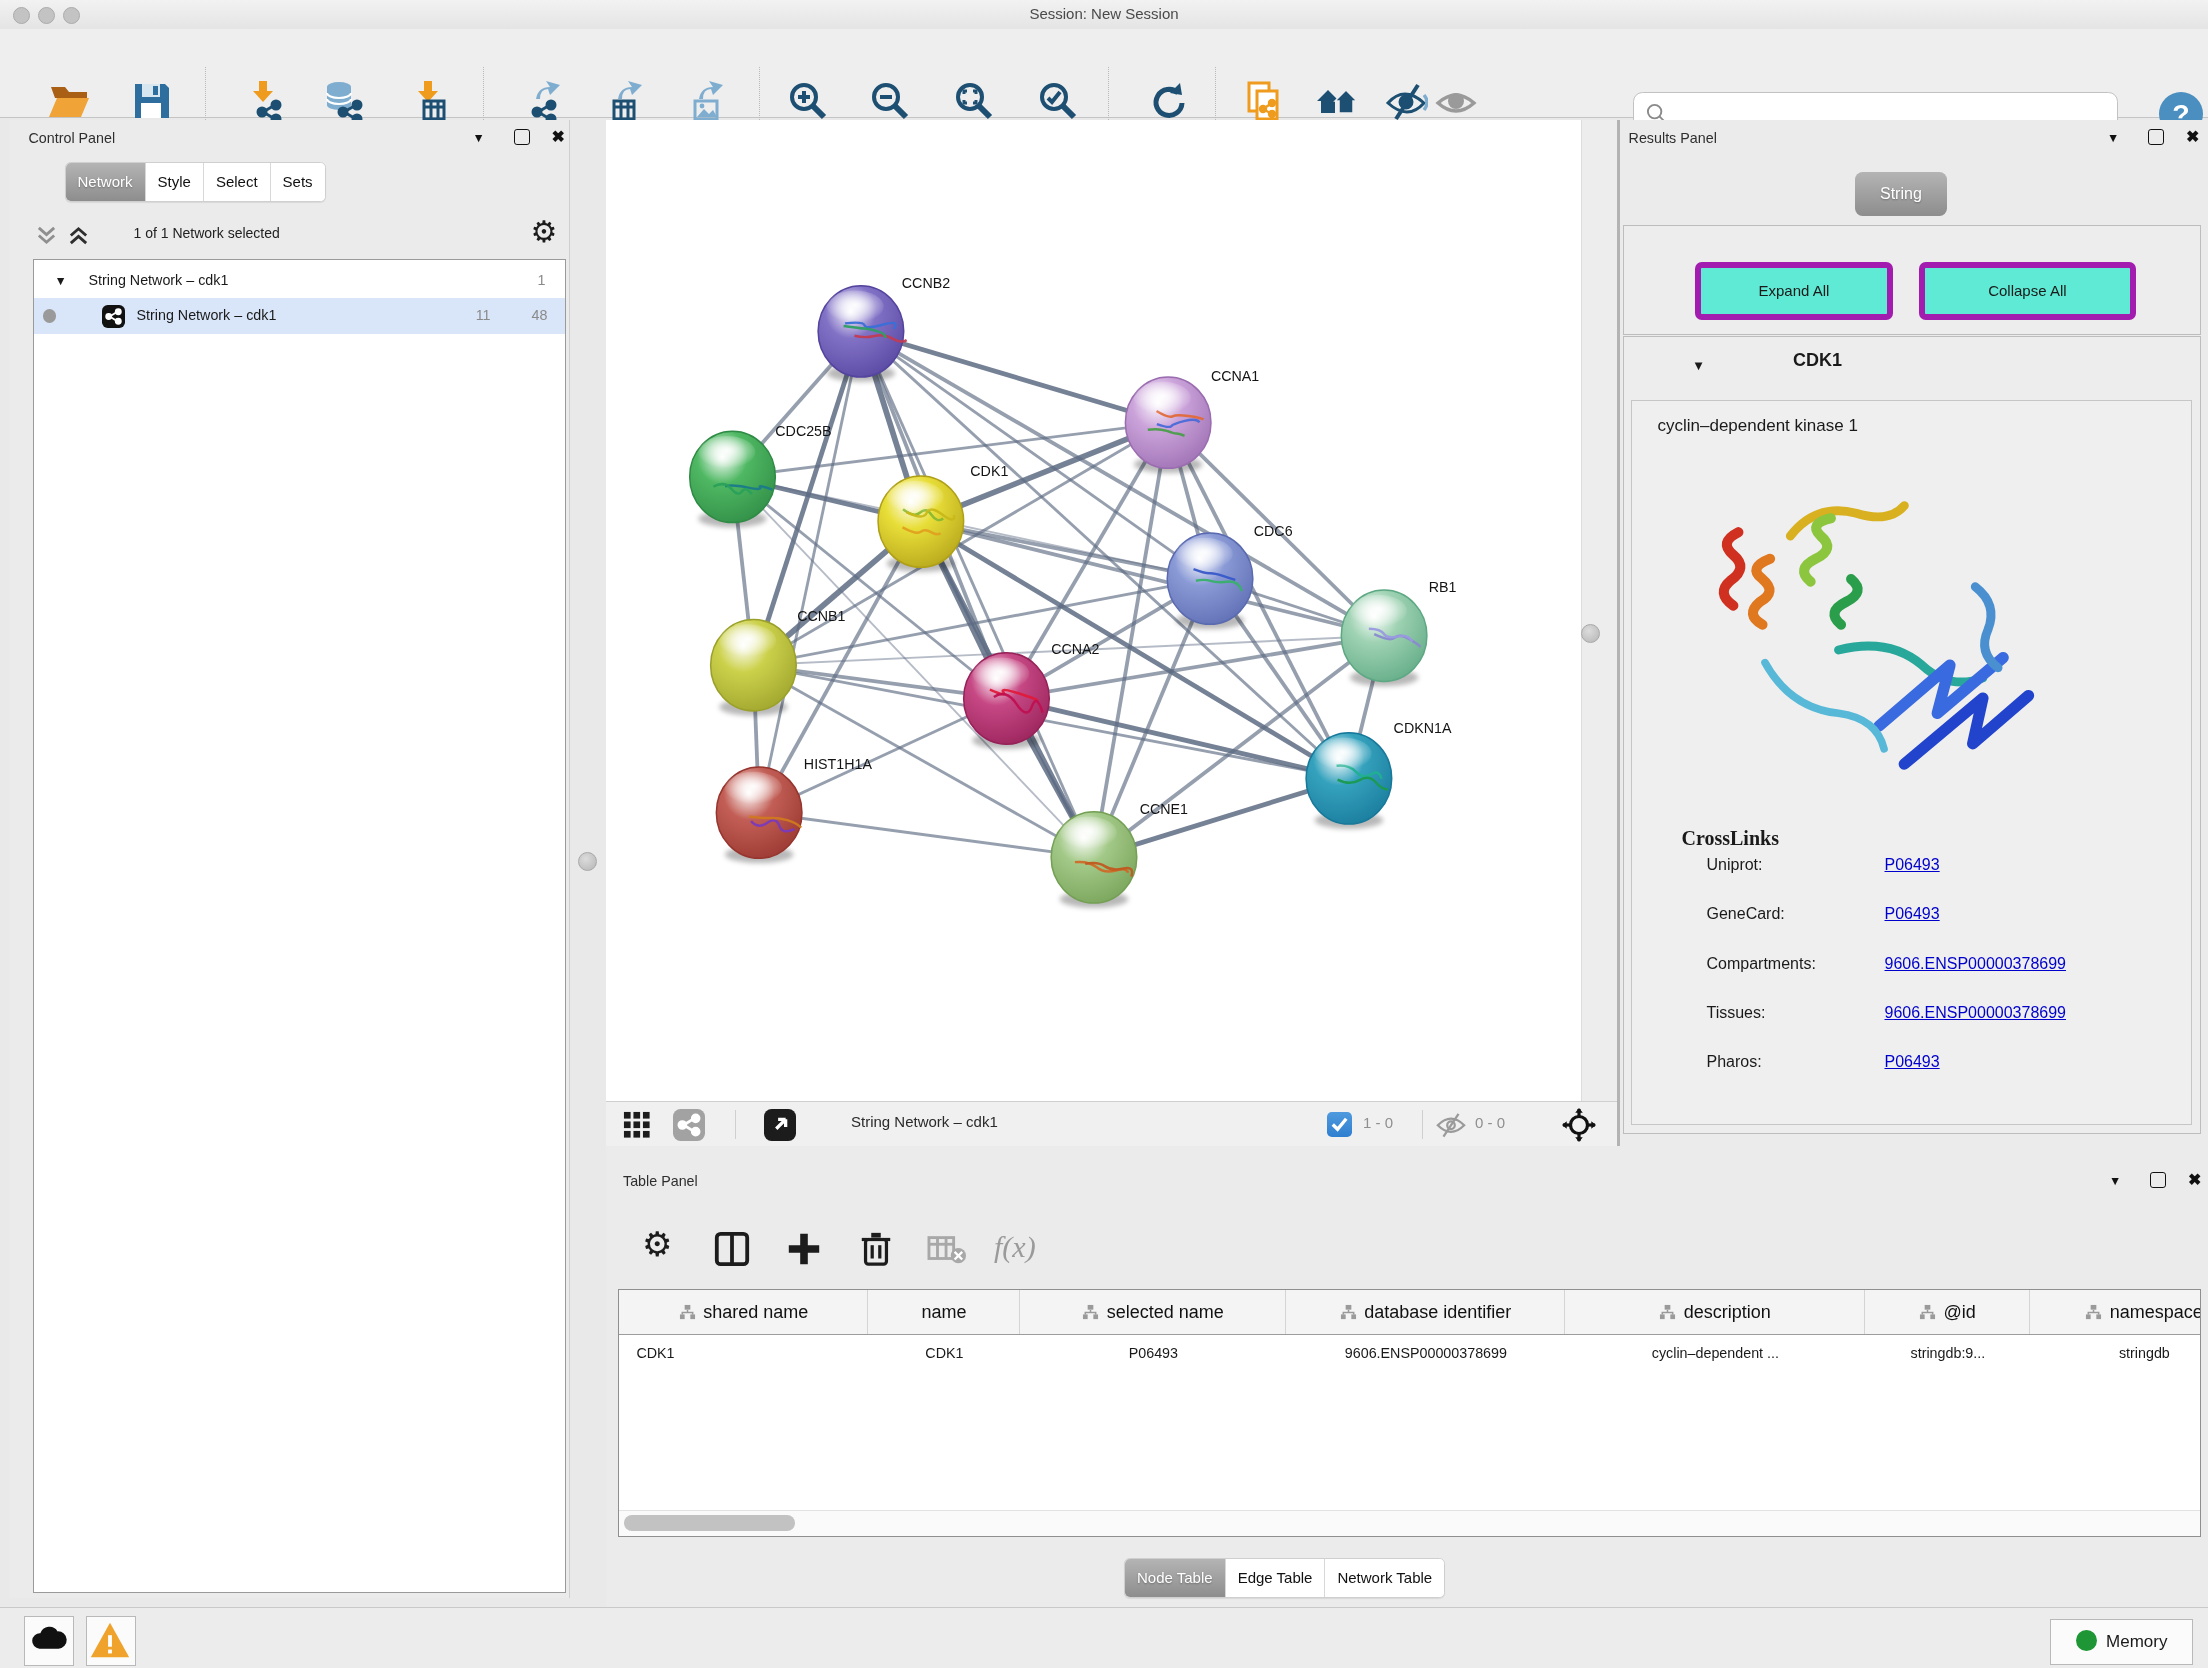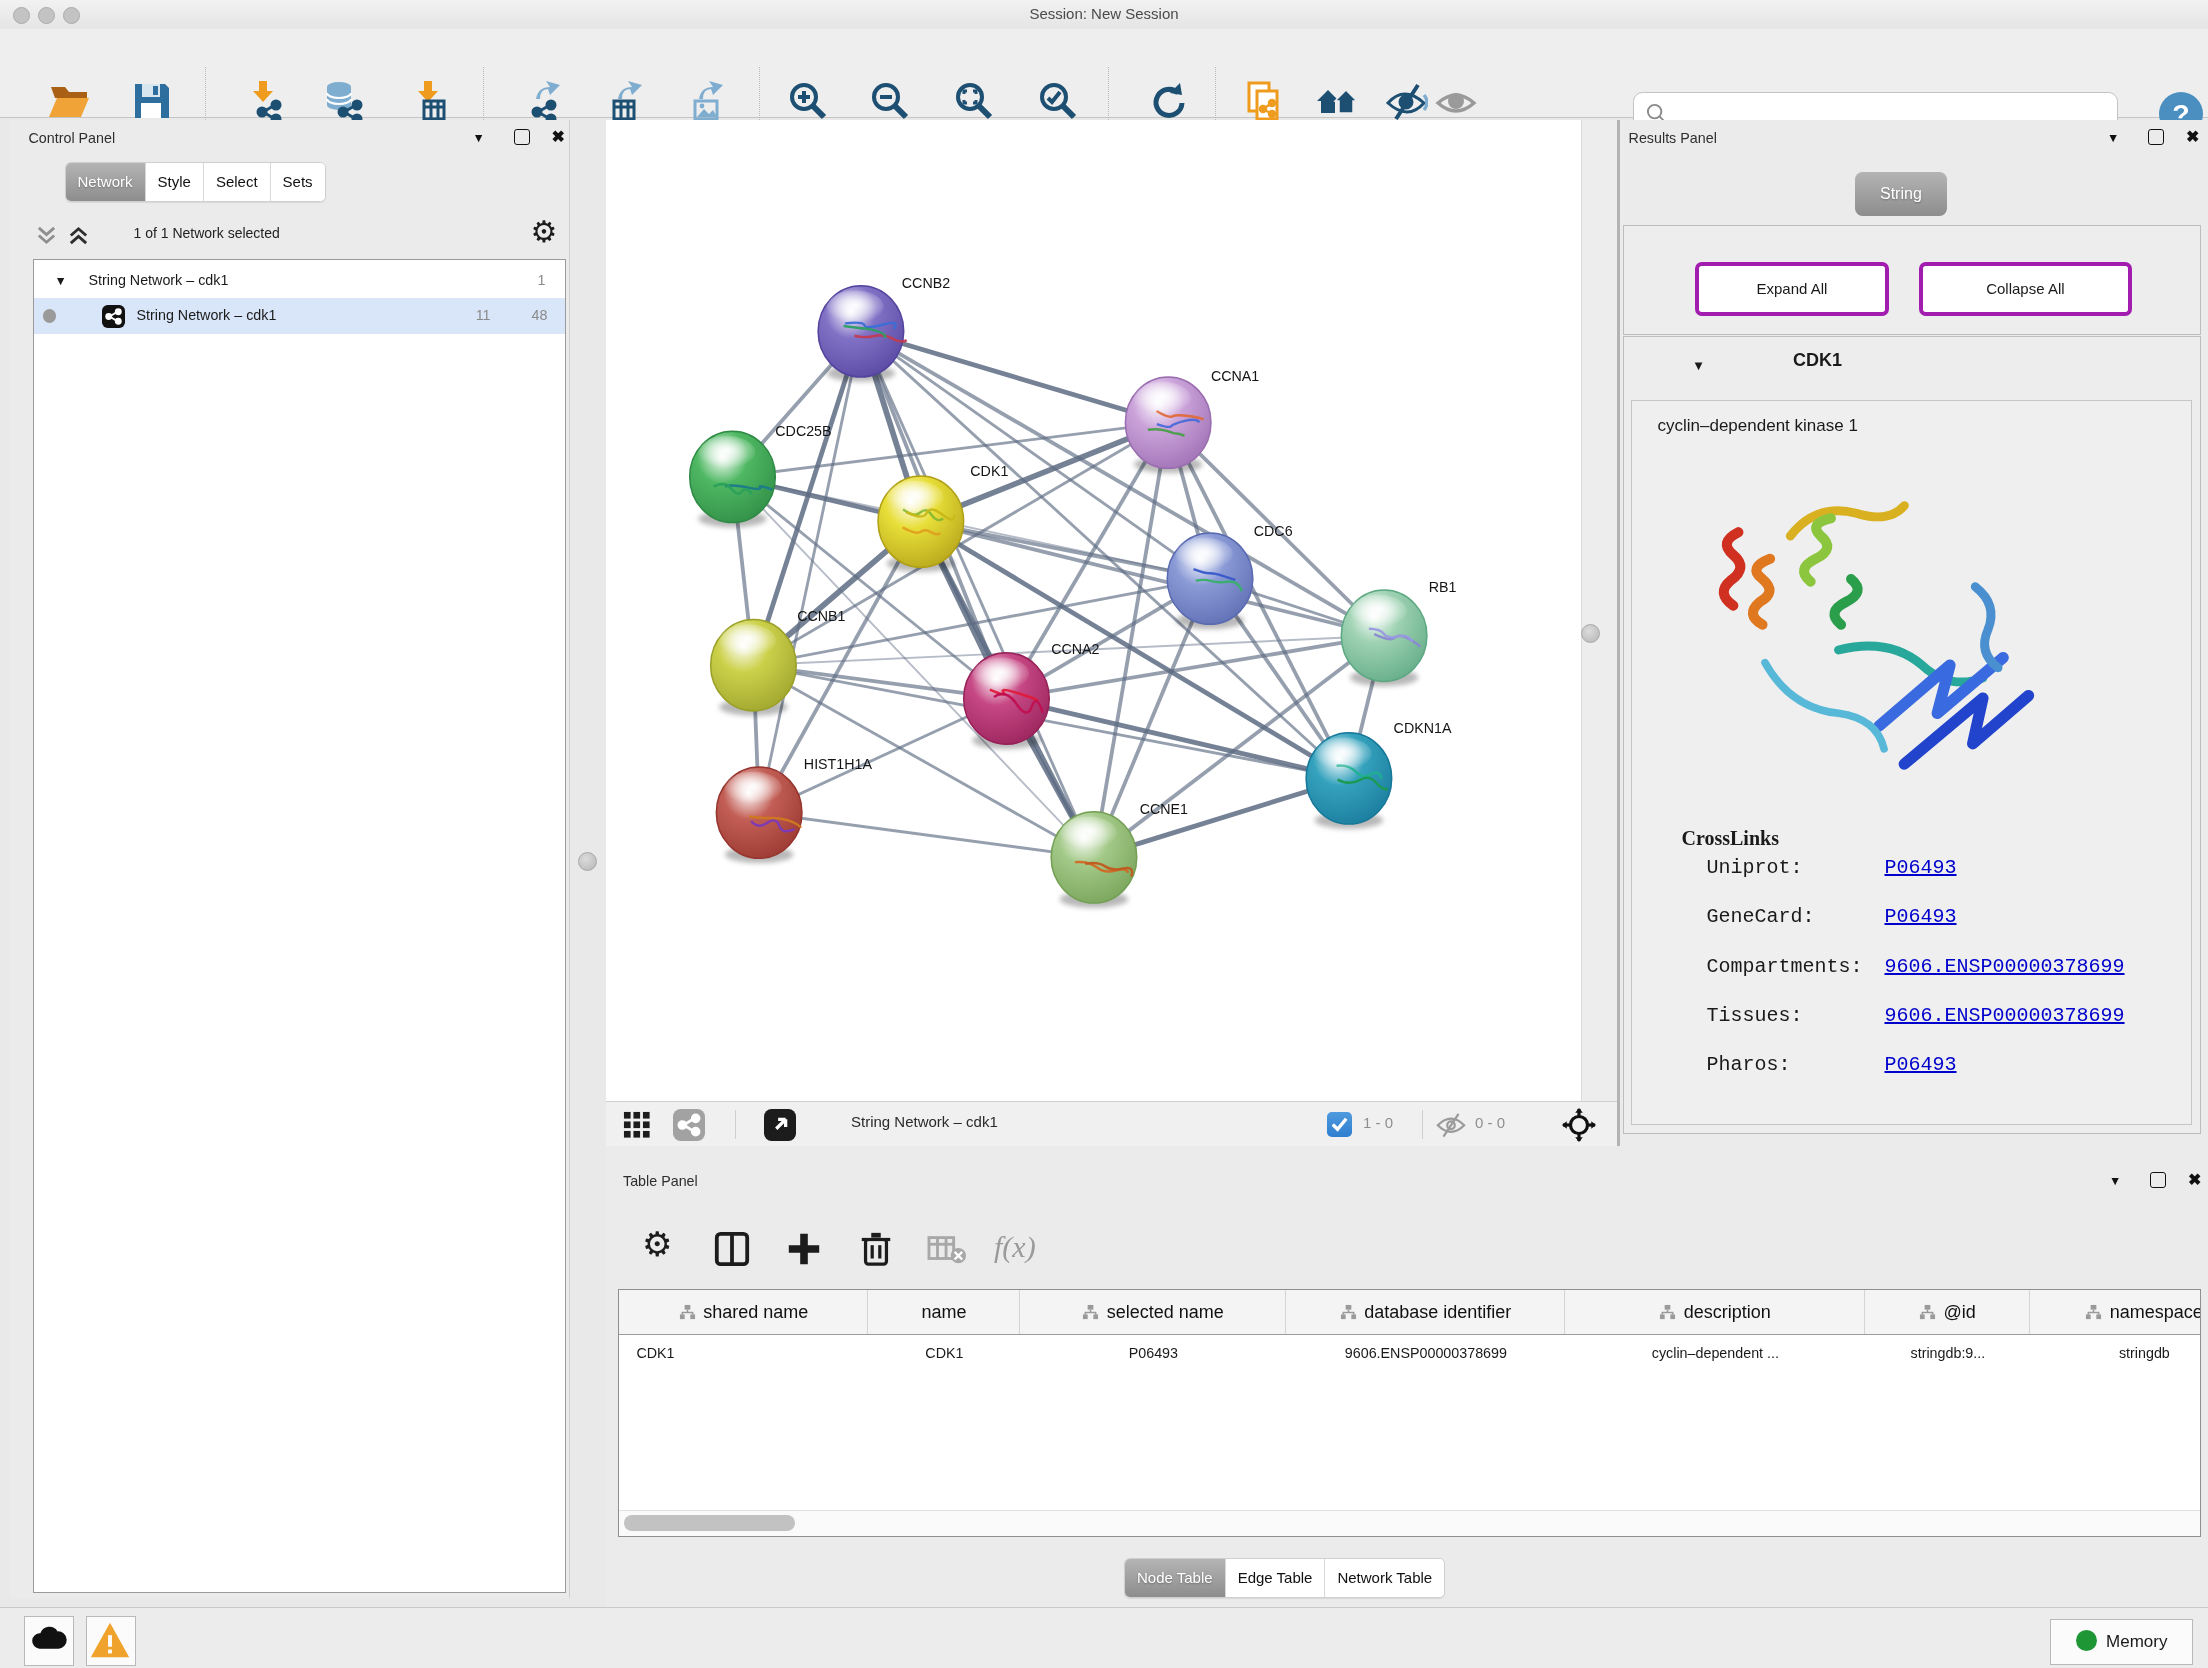--- a/index.html
+++ b/index.html
@@ -48,25 +48,25 @@
   #net-toolbar{left:606px;top:1101px;width:1011px;height:45px;background:#f0f0f0;border-top:1px solid #cfcfcf;}
   .ntb-sep{position:absolute;top:7.6px;height:29.5px;width:0;border-left:1px solid #cfcfcf;}
   .knob{position:absolute;border-radius:50%;background:radial-gradient(circle at 40% 35%,#dcdcdc,#b5b5b5);
         border:1px solid #a8a8a8;}
   .gray-count{font-size:15px;color:#8f8f8f;}
   
   #results-panel{left:1620px;top:120px;width:589px;height:1478px;background:#ebebeb;}
   #rp-tab{position:absolute;left:235px;top:52px;padding:0 25px;height:44px;line-height:44px;border-radius:7.6px;
           background:linear-gradient(#b4b4b4,#8d8d8d);color:#fff;font-size:16px;text-shadow:0 1px 1.9px rgba(0,0,0,.3);}
   #rp-btnbox{position:absolute;left:2.9px;top:105px;width:576px;height:108px;border:1.9px solid #bdbdbd;background:#ededed;}
-  .rp-btn{position:absolute;top:36px;height:46px;background:#ffffff;border:4px solid #a21caf;border-radius:6.7px;
+  .rp-btn{position:absolute;top:36px;height:46px;background:#5eead4;border:6px solid #a21caf;border-radius:6.7px;
           font-size:15px;text-align:center;line-height:46px;}
   #rp-section{position:absolute;left:2.9px;top:216px;width:576px;height:796px;border:1.9px solid #bdbdbd;background:#ededed;}
   #rp-sec-inner{position:absolute;left:7.6px;top:63px;width:559px;height:723px;border:1px solid #c6c6c6;background:#efefef;}
-  .xl-row{position:absolute;left:0;width:100%;height:49px;font-family:Liberation Mono, monospace;font-size:20px;}
+  .xl-row{position:absolute;left:0;width:100%;height:49px;font-family:Liberation Sans, sans-serif;font-size:16px;}
   .xl-label{position:absolute;left:74px;}
   .xl-link{position:absolute;left:252px;color:#0000cc;text-decoration:underline;}
   
   #table-panel{left:606px;top:1146px;width:1603px;height:461px;background:#ebebeb;}
   #tp-toolbar .ticon{position:absolute;top:0;}
   #tbl-box{position:absolute;left:12.4px;top:143px;width:1581px;height:246px;border:1.9px solid #8f8f8f;background:#fff;overflow:hidden;}
   #tbl-head{position:absolute;left:0;top:0;height:44px;background:#f4f4f4;border-bottom:1px solid #9c9c9c;display:flex;}
   .th{position:relative;height:44px;line-height:44px;font-size:18px;color:#111;text-align:center;
       border-right:1px solid #d4d4d4;box-sizing:border-box;flex:none;white-space:nowrap;overflow:hidden;}
   .th svg{vertical-align:-2.9px;margin-right:7.6px;}

